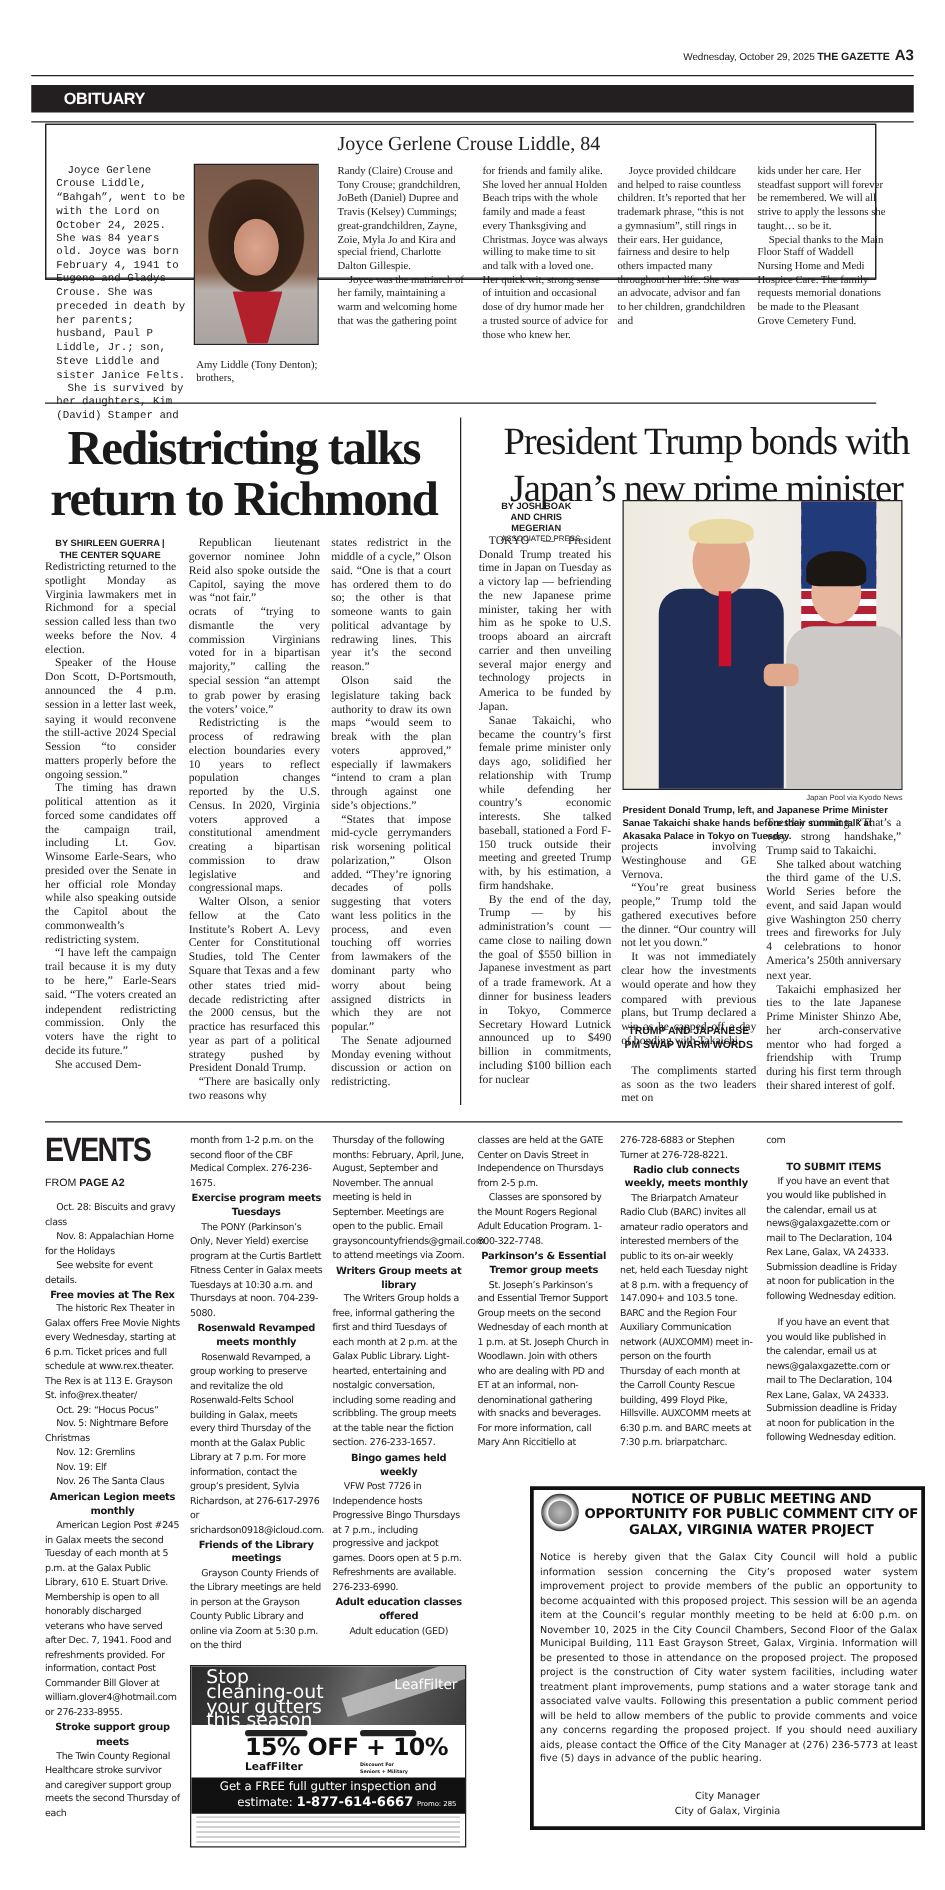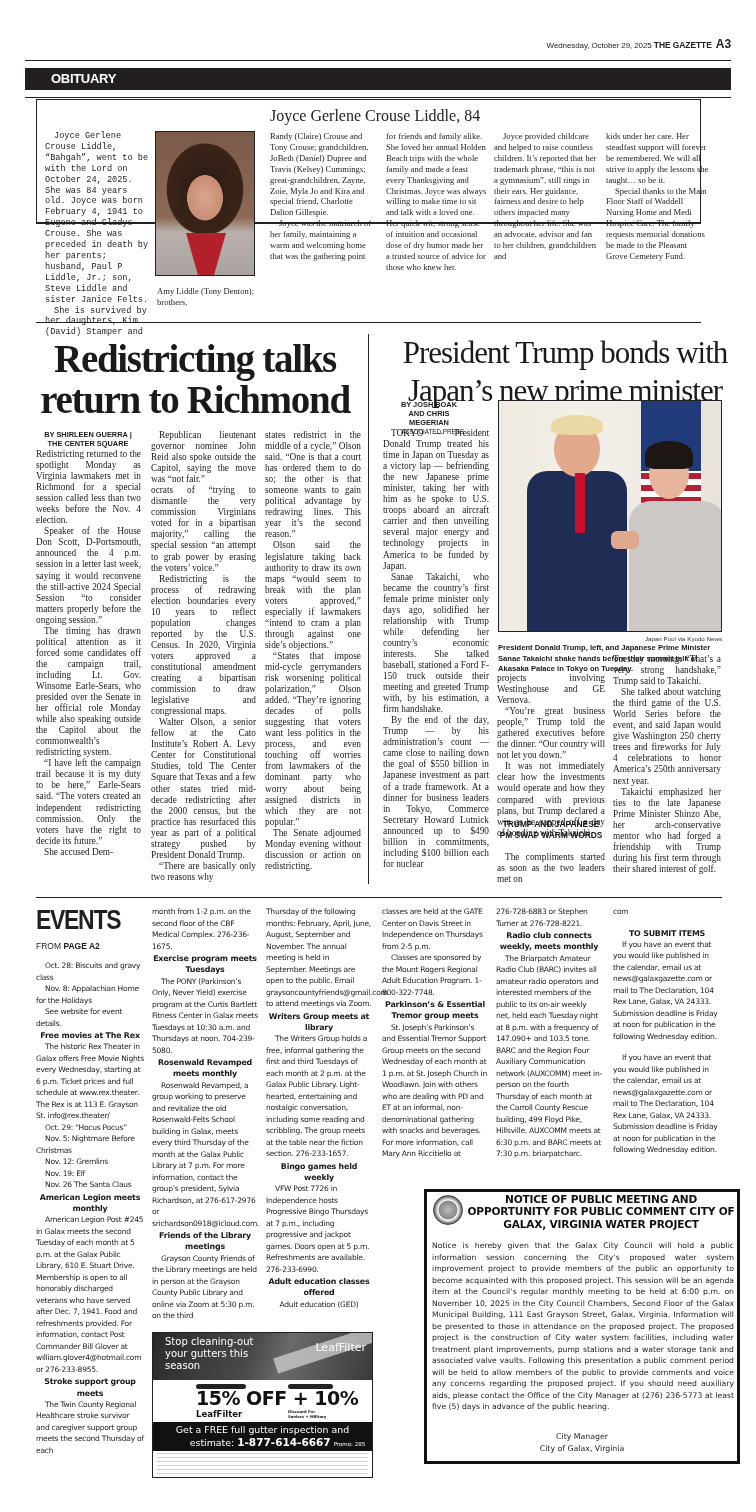--- a/index.html
+++ b/index.html
@@ -71,21 +71,21 @@
   .ev-col { position: absolute; font-family: "DejaVu Sans", sans-serif; font-size: 7.55px; line-height: 11.5px; color: #1a1a1a; letter-spacing: -0.25px; }
   .ev-col p { text-indent: 9px; }
   .ev-col .noindent { text-indent: 0; }
   .ev-col h4 { font-family: "DejaVu Sans", sans-serif; font-weight: bold; font-size: 7.9px; line-height: 11.3px; text-align: center; letter-spacing: -0.2px; }
 
   
   .ad { position: absolute; left: 152px; top: 1332px; width: 221px; height: 146px; border: 1px solid #222; overflow: hidden; background: #fff; }
   .ad-top { position: absolute; left: 0; top: 0; width: 100%; height: 47px;
     background: linear-gradient(110deg, #2a2a2a 0%, #4a4a4a 45%, #6a6a6a 60%, #3a3a3a 100%); }
   .ad-top .gutter { position: absolute; left: 120px; top: 8px; width: 110px; height: 16px; background: #d8d8d8; transform: rotate(-18deg); opacity: .7; }
-  .ad-headline { position: absolute; left: 12px; top: 3px; font-family: "DejaVu Sans", sans-serif; font-size: 10px; line-height: 11.8px; color: #fff; }
+  .ad-headline { position: absolute; left: 12px; top: 3px; font-family: "DejaVu Sans", sans-serif; font-size: 15px; line-height: 11.8px; color: #fff; }
   .ad-logo { position: absolute; right: 6px; top: 8px; font-family: "DejaVu Sans", sans-serif; font-size: 11px; color: #fff; }
   .ad-pill { position: absolute; top: 51px; height: 5px; background: #222; border-radius: 3px; }
   .ad-offer { position: absolute; left: 43px; top: 54px; font-family: "DejaVu Sans", sans-serif; font-weight: bold; font-size: 19px; letter-spacing: -0.5px; color: #111; }
   .ad-brand { position: absolute; left: 43px; top: 76px; font-family: "DejaVu Sans", sans-serif; font-weight: bold; font-size: 8.5px; color: #111; }
   .ad-discount { position: absolute; left: 135px; top: 77px; font-family: "DejaVu Sans", sans-serif; font-weight: bold; font-size: 3.8px; line-height: 4.6px; color: #111; }
   .ad-cta { position: absolute; left: 0; top: 89px; width: 100%; height: 29px; background: #111; color: #fff; text-align: center;
     font-family: "DejaVu Sans", sans-serif; font-size: 9.4px; line-height: 12px; padding-top: 2px; }
   .ad-cta .phone { font-weight: bold; font-size: 10.5px; }
   .ad-cta .promo { font-size: 5.5px; }
   .ad-fine { position: absolute; left: 4px; top: 120px; right: 4px; height: 24px;

